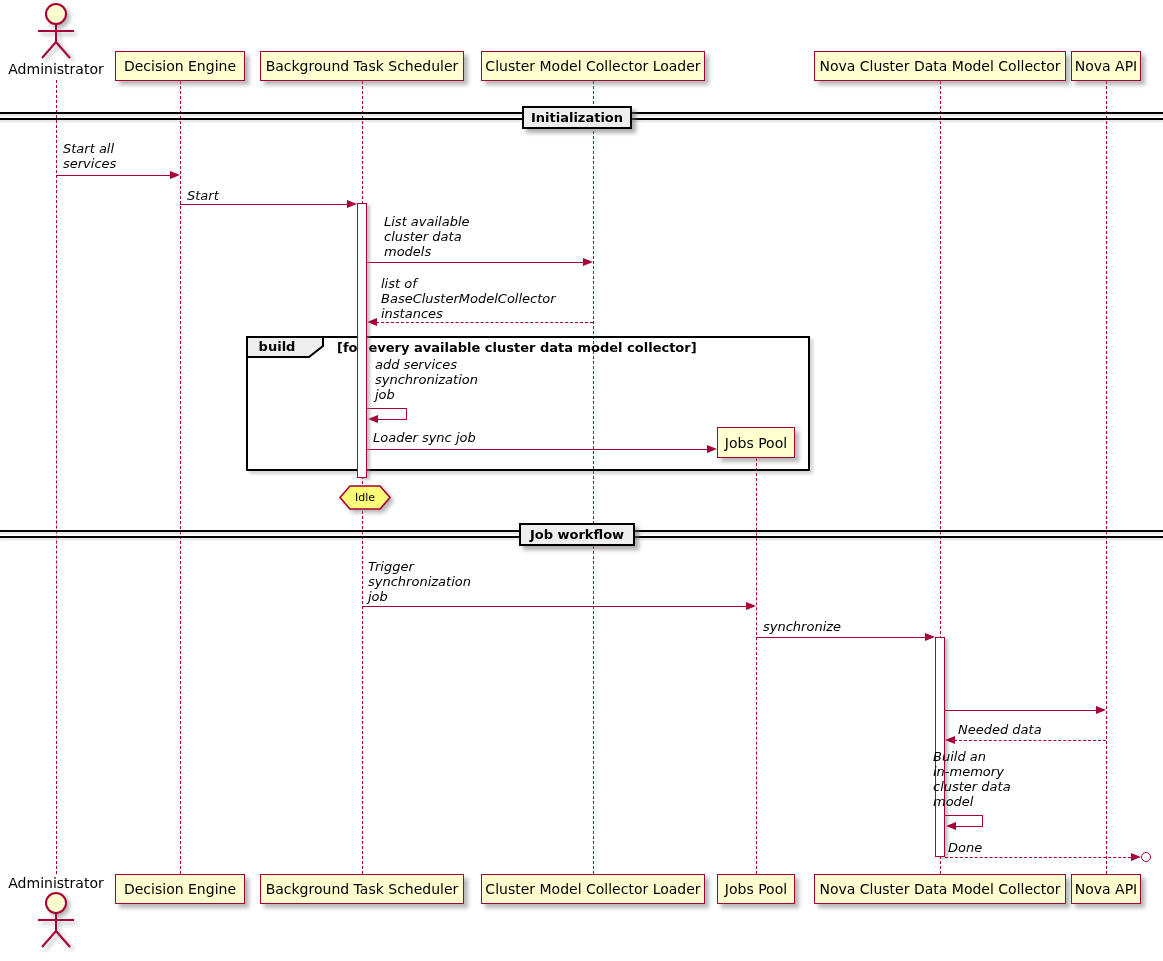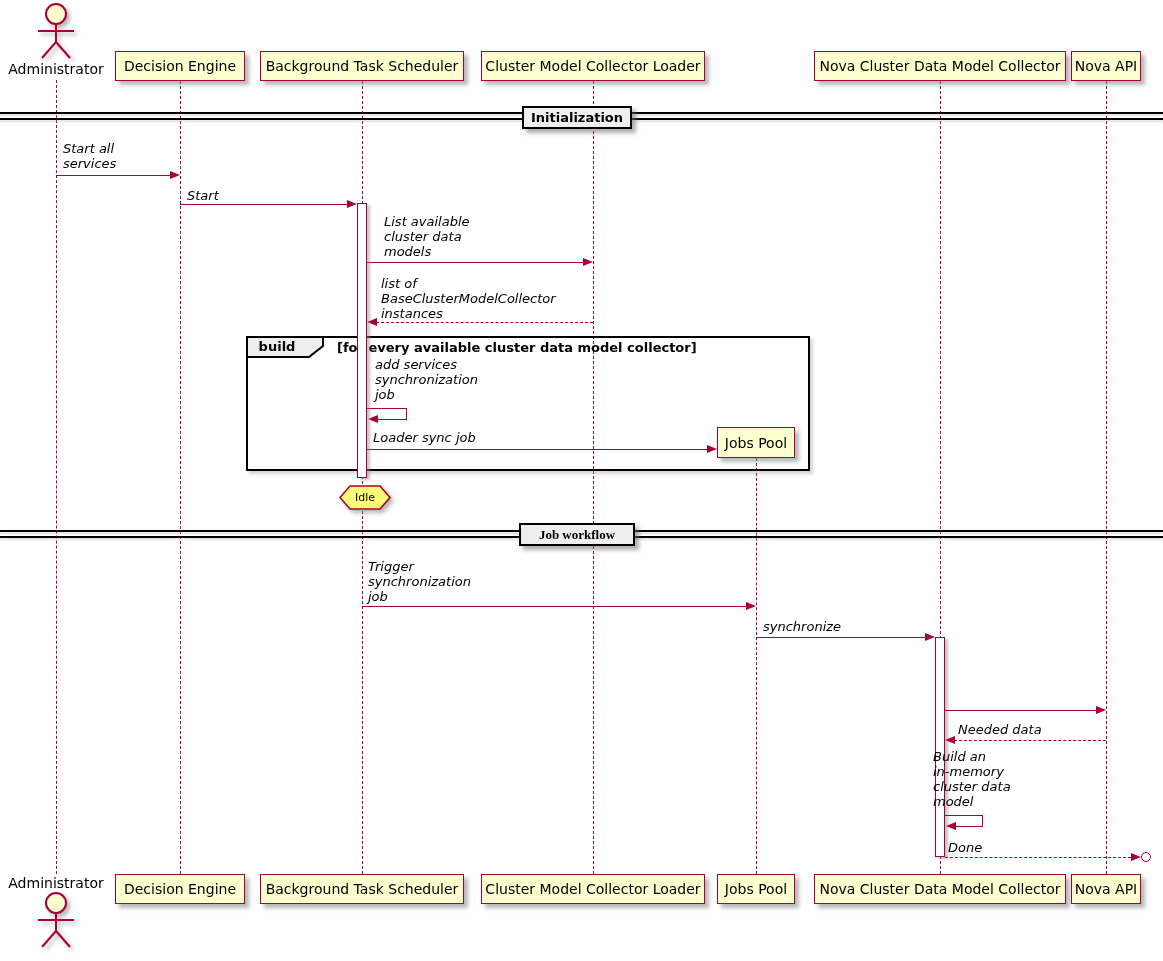--- a/index.html
+++ b/index.html
@@ -64,21 +64,21 @@
   <div class="ll" style="left:756px;top:458px;height:416px;"></div>
   <div class="ll" style="left:940px;top:81px;height:793px;"></div>
   <div class="ll" style="left:1106px;top:81px;height:793px;"></div>
 
   <div class="divline" style="top:112px;"></div>
   <div class="divline" style="top:118px;"></div>
   <div class="divlabel" style="left:522px;top:106px;width:110px;height:23px;">Initialization</div>
 
   <div class="divline" style="top:530px;"></div>
   <div class="divline" style="top:536px;"></div>
-  <div class="divlabel" style="left:519px;top:523px;width:116px;height:23px;font-family:Liberation Serif, serif;">Job workflow</div>
+  <div class="divlabel" style="left:519px;top:523px;width:116px;height:23px;">Job workflow</div>
 
   <div class="frame" style="left:246px;top:336px;width:564px;height:135px;"></div>
   <svg style="position:absolute;left:246px;top:336px;" width="80" height="23">
     <path d="M1,1 H77 V10 L63,21 H1 Z" fill="#EEEEEE" stroke="#000000" stroke-width="2"></path>
   </svg>
   <div class="tabtext" style="left:248px;top:339px;width:58px;text-align:center;">build</div>
   <div class="guard" style="left:337px;top:340px;">[for every available cluster data model collector]</div>
 
   <div class="msg" style="left:63px;top:141px;">Start all
 services</div>

